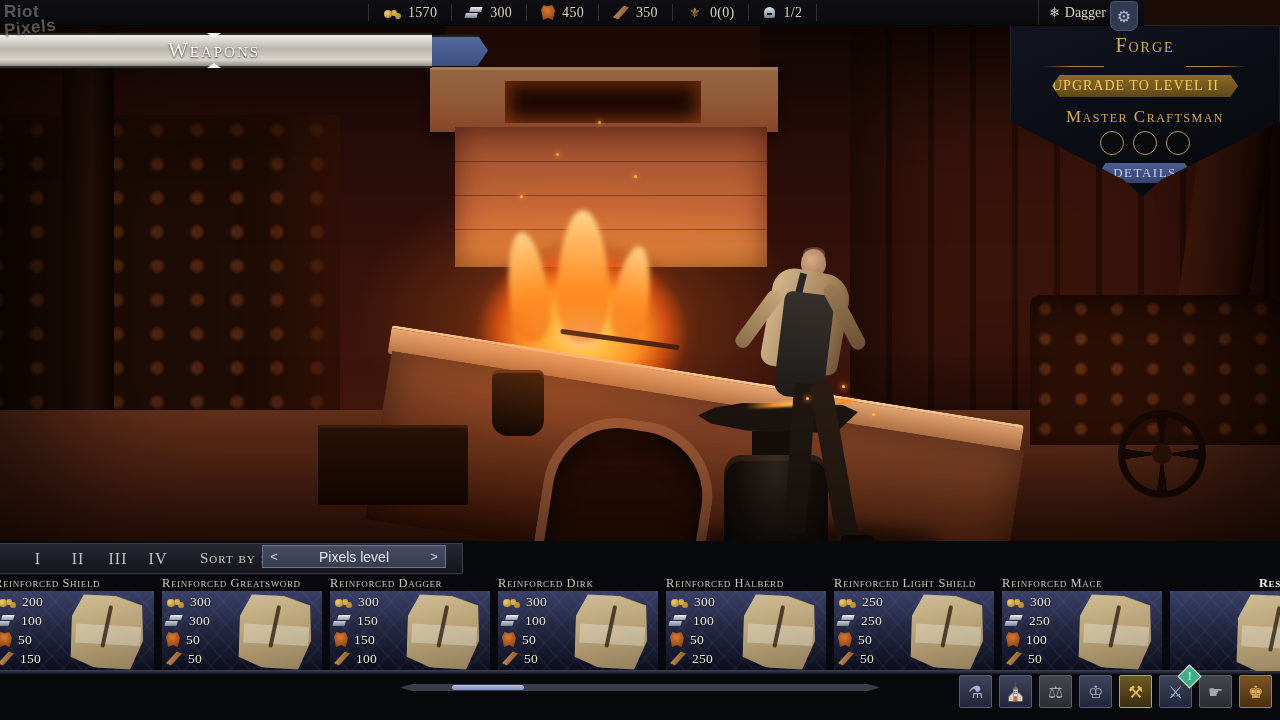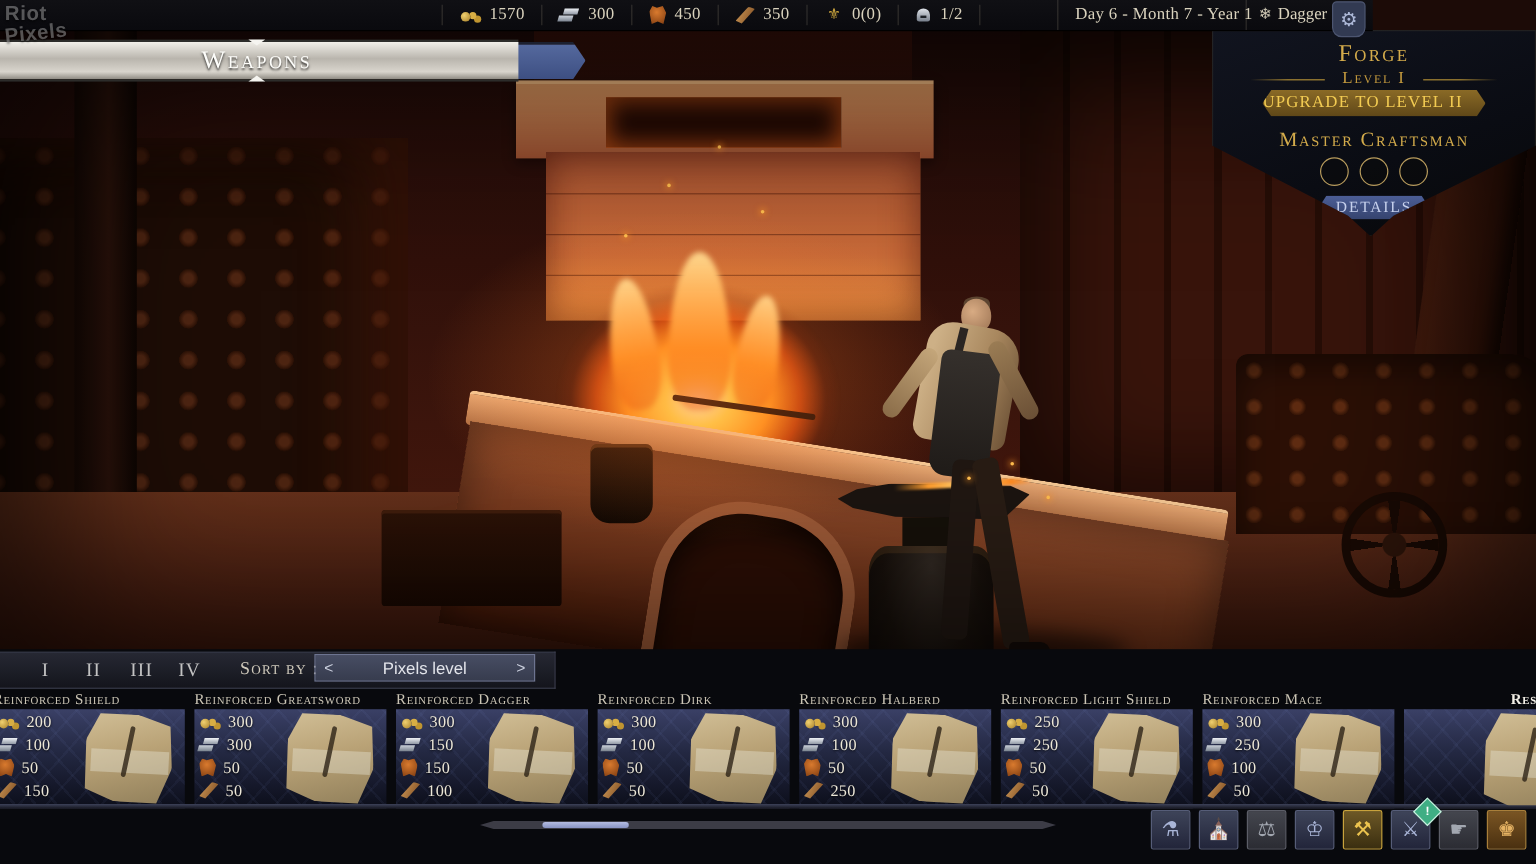--- a/index.html
+++ b/index.html
@@ -319,23 +319,20 @@
         </div>
         <div class="res">
           <span class="ric ic-laurel">⚜</span>
           <span class="rval">0(0)</span>
         </div>
         <div class="res">
           <span class="ric ic-helmet"></span>
           <span class="rval">1/2</span>
         </div>
       </div>
-    <div id="dategrp">
-      <span id="datetxt">Day 6 - Month 7 - Year 1</span>
-    </div>
     <div id="seasongrp">
       <span id="season-ic">❄</span>
       <span id="seasontxt">Dagger</span>
     </div>
     <div id="gearbtn">
       <span>⚙</span>
     </div>
   </div>
 
   <div id="cattabs" class="abs">
@@ -344,21 +341,20 @@
       <span>Weapons</span>
       <div class="orn bot"></div>
     </div>
   </div>
   <div id="tabfold" class="abs"></div>
 
   <div id="forgepanel" class="abs">
     <div class="ptitle">Forge</div>
     <div class="lvline l"></div>
     <div class="lvline r"></div>
-    <div class="plevel">Level I</div>
     <div id="upgradebtn">
       <span>UPGRADE TO LEVEL II</span>
     </div>
     <div class="pcraft">Master Craftsman</div>
     <div id="slots">
         <div class="slot"></div>
         <div class="slot"></div>
         <div class="slot"></div>
       </div>
     <div id="detailsbtn">

